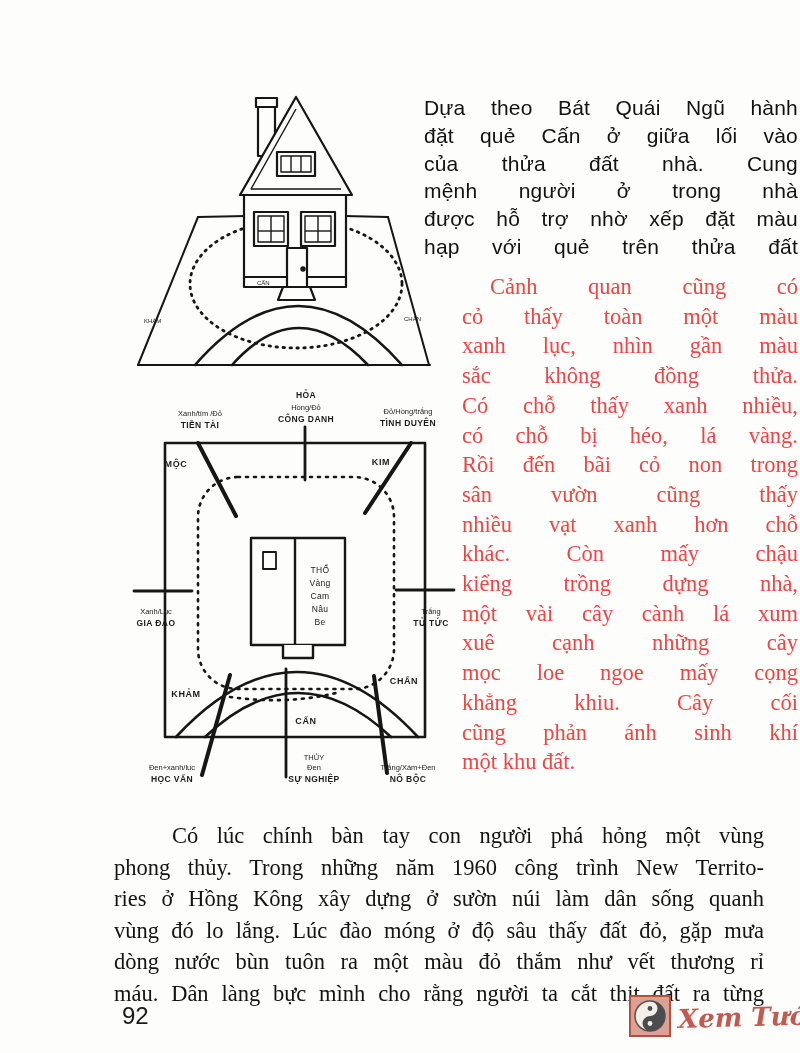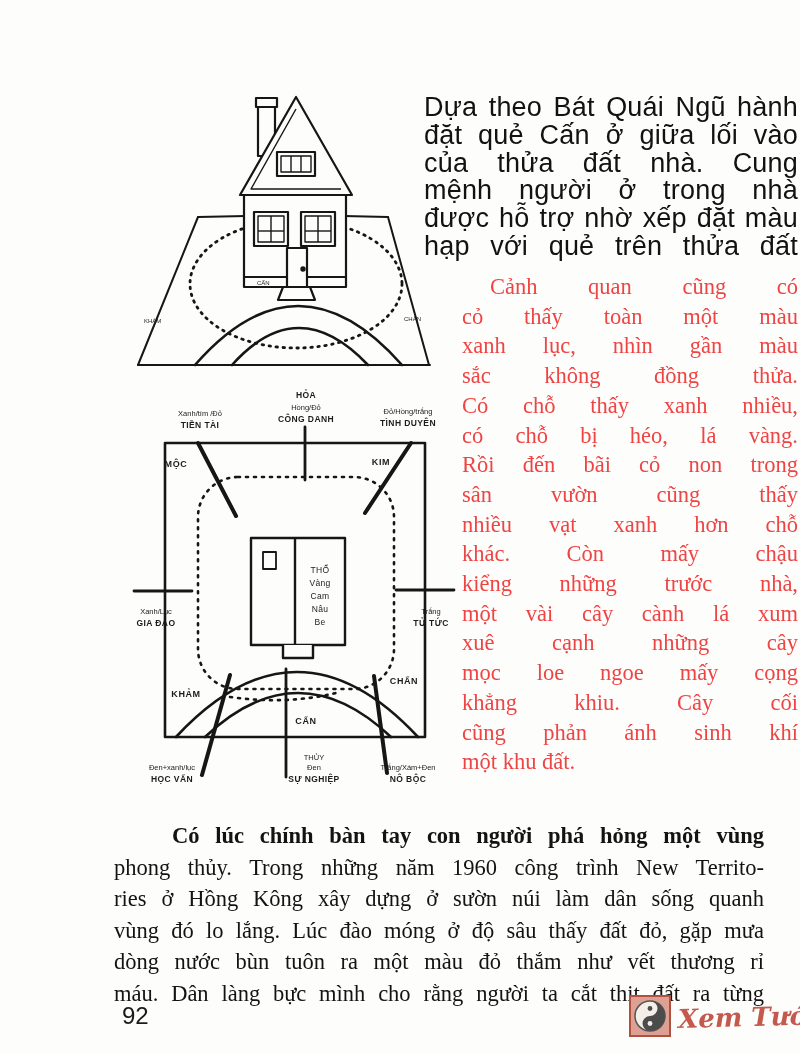--- a/index.html
+++ b/index.html
@@ -11,35 +11,35 @@
   .bagua-diagram{position:absolute;left:128px;top:385px;width:334px;height:428px;}
   svg text{fill:#1c1c1c;font-family:"Liberation Sans",sans-serif;}
   .dn{font-size:8.5px;font-weight:bold;letter-spacing:.4px;}
   .dc{font-size:7.5px;}
   .dk{font-size:9px;font-weight:bold;letter-spacing:.6px;}
   .dt{font-size:8.5px;letter-spacing:.3px;}
   .dtiny{font-size:6px;}
 
   
   .intro{position:absolute;left:424px;top:94px;width:374px;
-    font-family:"Liberation Sans",sans-serif;font-size:27px;line-height:27.8px;
+    font-family:"Liberation Sans",sans-serif;font-size:21px;line-height:27.8px;
     color:#121212;font-weight:500;letter-spacing:.2px;}
   .intro .jline{text-align:justify;text-align-last:justify;}
 
   
   .rightcol{position:absolute;left:462px;top:272px;width:336px;
     font-size:22.5px;line-height:29.7px;color:#ef4444;}
   .jline{text-align:justify;text-align-last:justify;white-space:normal;}
   .jline.first{padding-left:28px;}
   .jline.last{text-align-last:left;}
 
   
   .bottompar{position:absolute;left:114px;top:820px;width:650px;
     font-size:22.5px;line-height:31.6px;color:#131313;}
-  .bottompar .jline.first{padding-left:58px;font-weight:bold;}
+  .bottompar .jline.first{padding-left:58px;}
 
   .page-number{position:absolute;left:122px;top:1002px;
     font-family:"Liberation Sans",sans-serif;font-size:24px;color:#1a1a1a;}
 
   
   .watermark{position:absolute;left:629px;top:995px;display:flex;align-items:center;gap:7px;}
   .wm-text{font-family:"DejaVu Serif",serif;font-style:italic;font-size:26px;
     color:#c35a4d;transform:rotate(-1.5deg);white-space:nowrap;font-weight:bold;}
 </style>
 </head>
@@ -107,21 +107,21 @@
     <div class="jline first">Cảnh quan cũng có</div>
     <div class="jline">cỏ thấy toàn một màu</div>
     <div class="jline">xanh lục, nhìn gần màu</div>
     <div class="jline">sắc không đồng thửa.</div>
     <div class="jline">Có chỗ thấy xanh nhiều,</div>
     <div class="jline">có chỗ bị héo, lá vàng.</div>
     <div class="jline">Rồi đến bãi cỏ non trong</div>
     <div class="jline">sân vườn cũng thấy</div>
     <div class="jline">nhiều vạt xanh hơn chỗ</div>
     <div class="jline">khác. Còn mấy chậu</div>
-    <div class="jline">kiểng những trước nhà,</div>
+    <div class="jline">kiểng trồng dựng nhà,</div>
     <div class="jline">một vài cây cành lá xum</div>
     <div class="jline">xuê cạnh những cây</div>
     <div class="jline">mọc loe ngoe mấy cọng</div>
     <div class="jline">khẳng khiu. Cây cối</div>
     <div class="jline">cũng phản ánh sinh khí</div>
     <div class="jline last">một khu đất.</div>
   </div>
 
   <svg class="bagua-diagram" viewBox="0 0 334 428">
     <g stroke="#161616" fill="none" stroke-linecap="round" stroke-linejoin="round">

